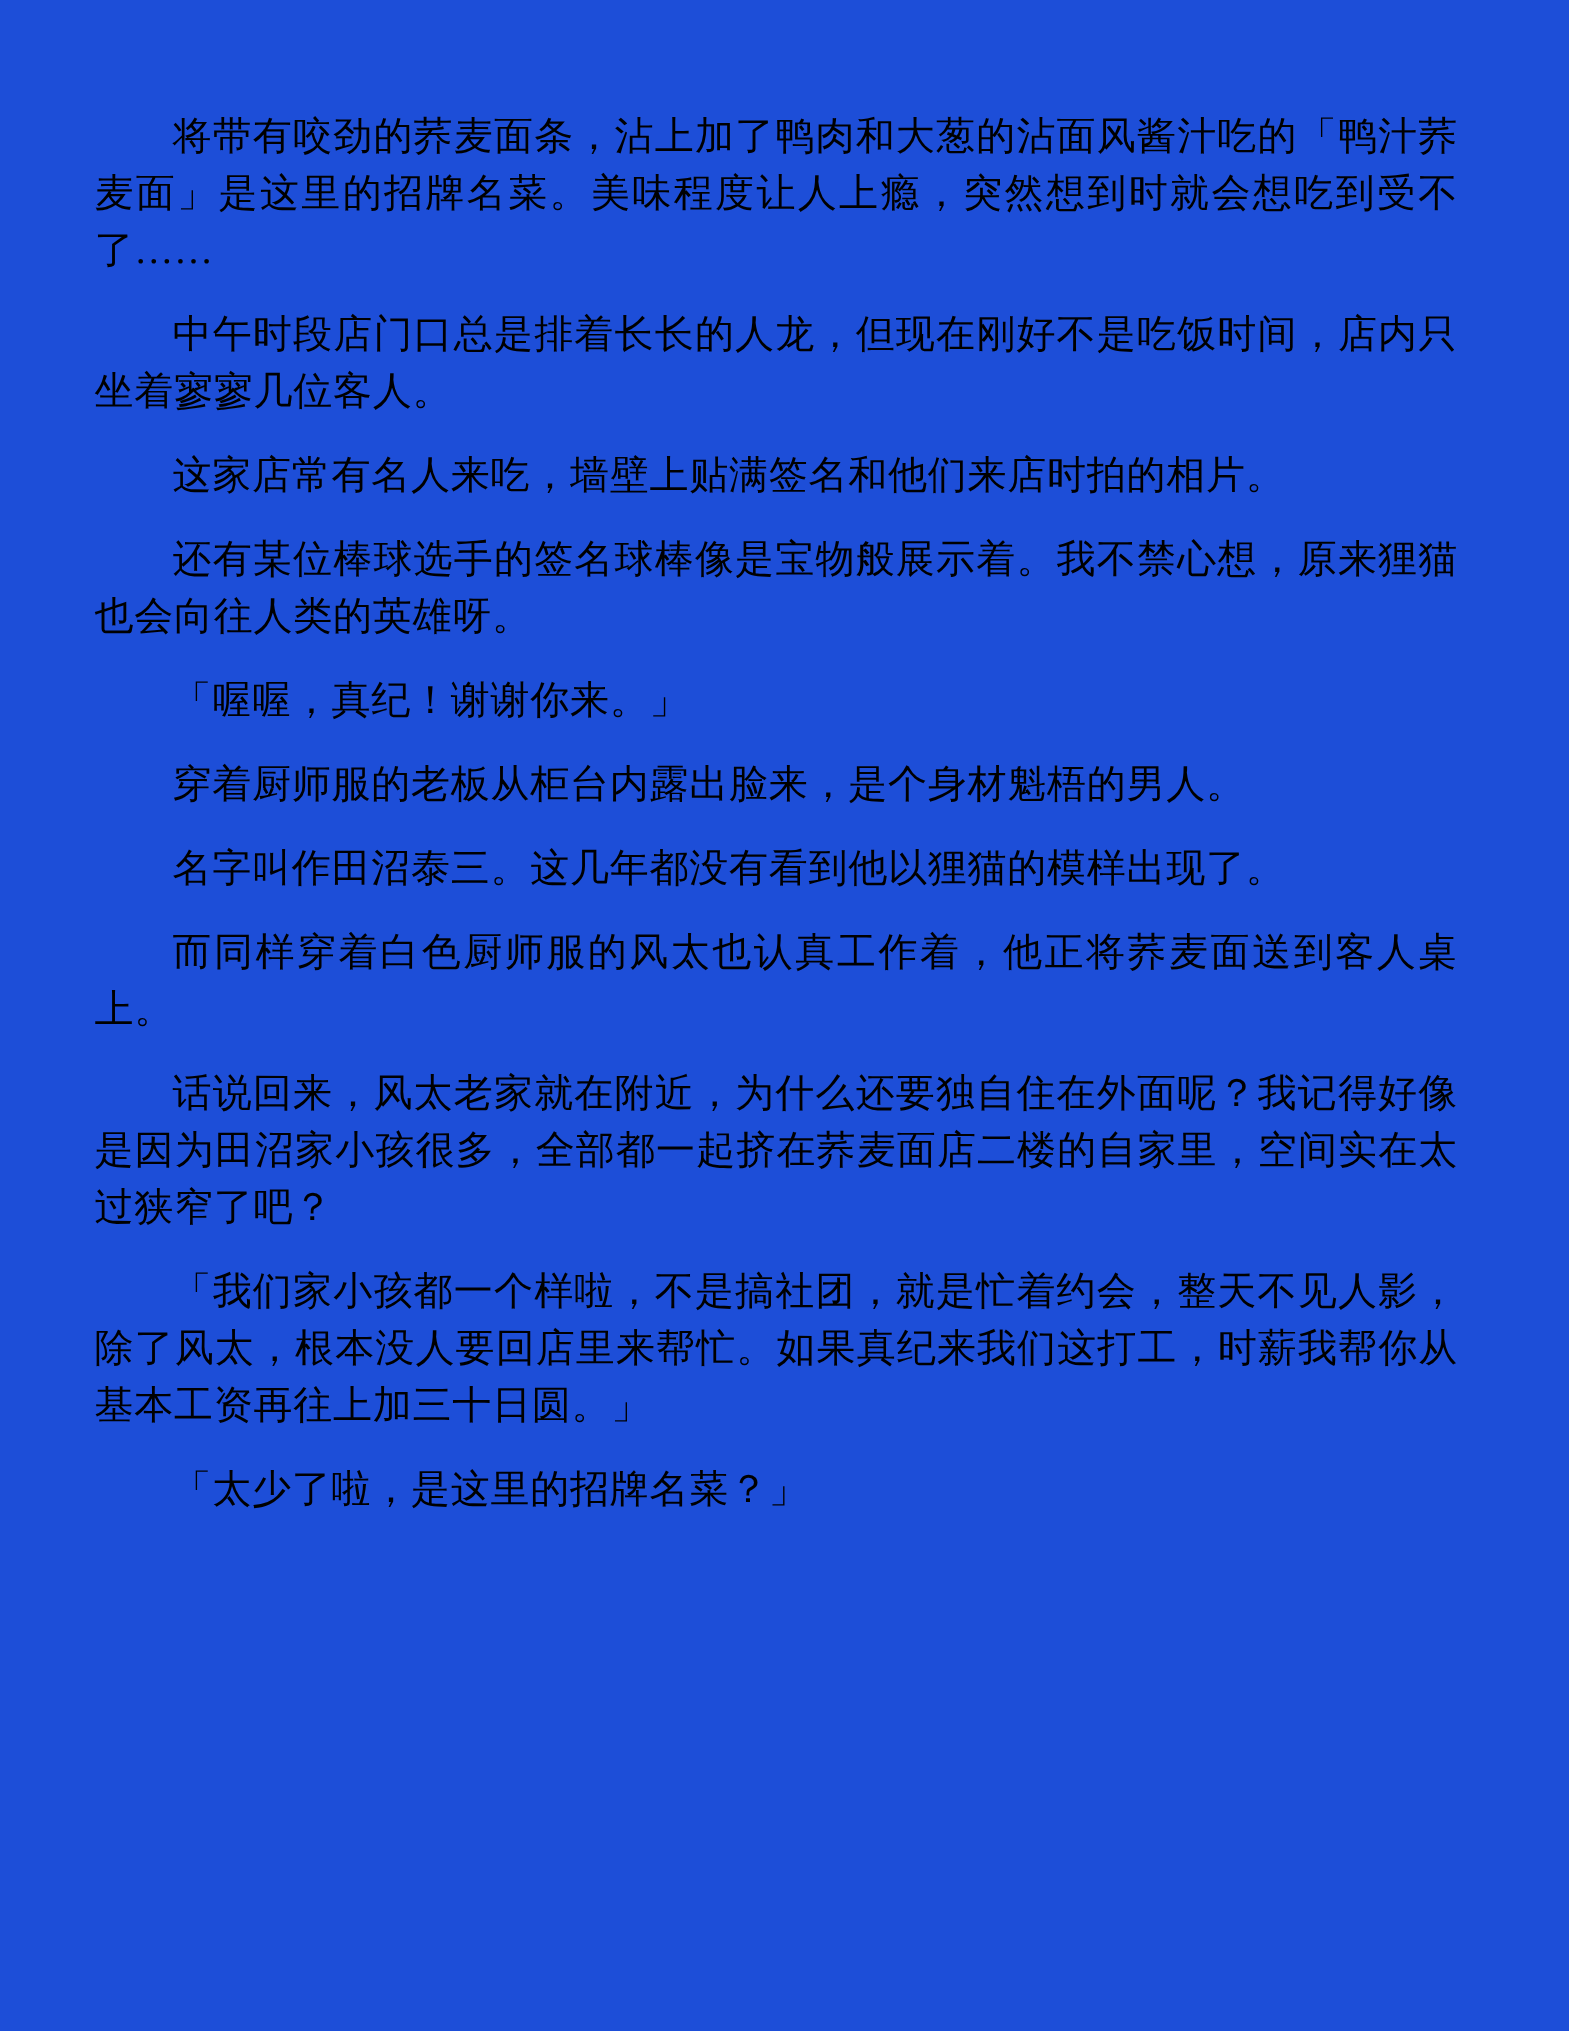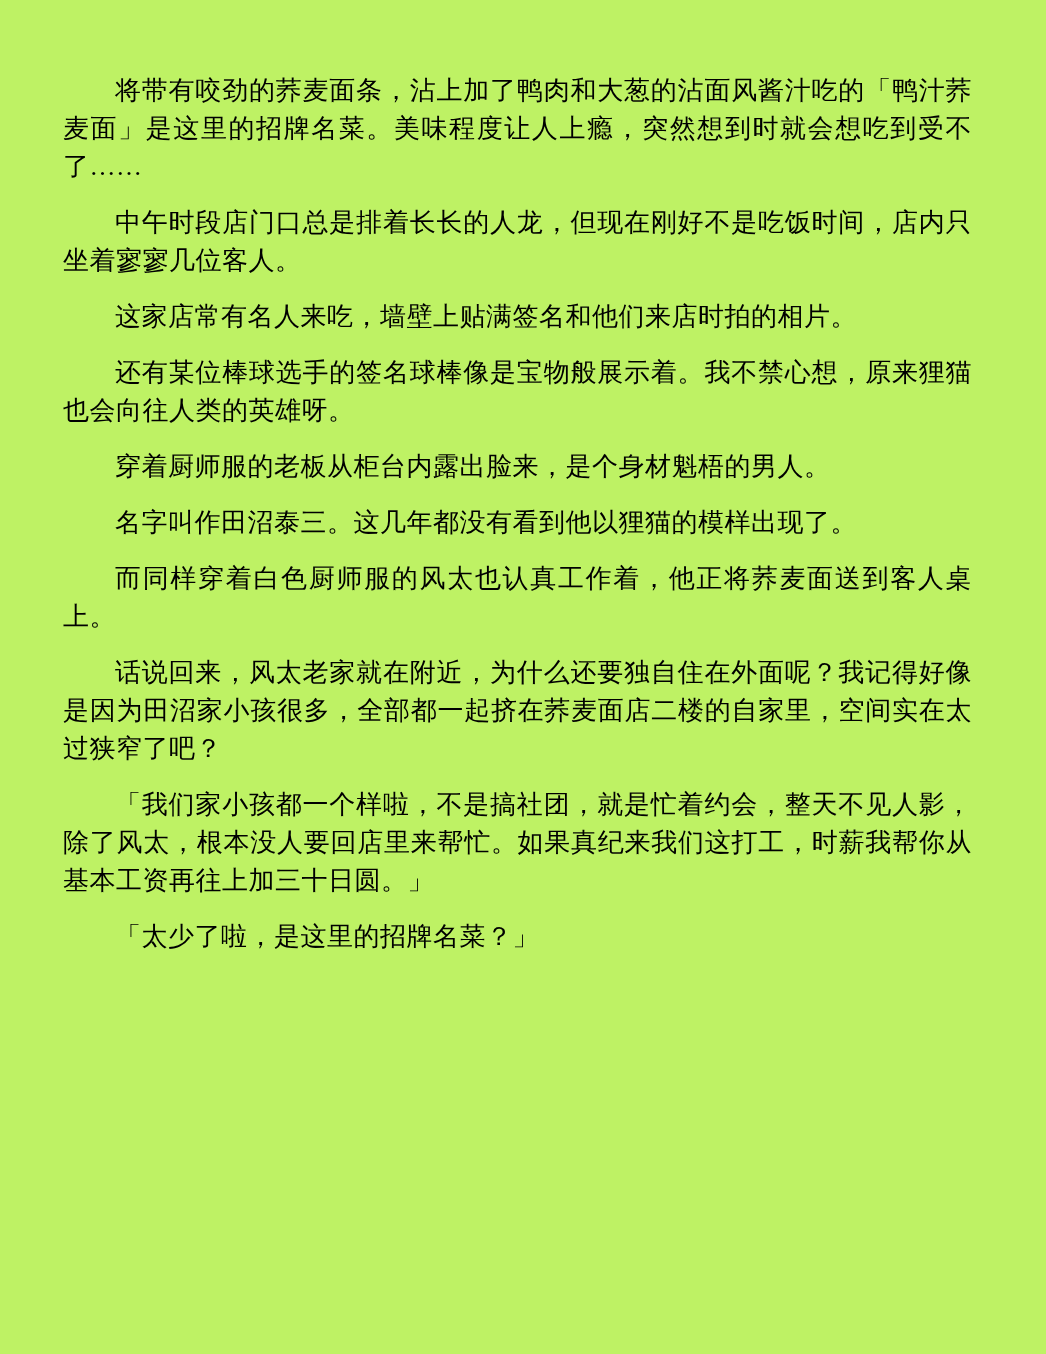--- a/index.html
+++ b/index.html
@@ -27,24 +27,25 @@
     letter-spacing: 0.5px;
     color: #000000;
     text-indent: 2em;
     text-align: justify;
     word-break: break-all;
   }
 </style>
 </head>
 <body>
 
-<main class="book-page" style="background: #bef264; color: rgb(0, 0, 0);">
+<main class="book-page" style="background: #1d4ed8; color: rgb(0, 0, 0);">
   <p class="para">将带有咬劲的荞麦面条，沾上加了鸭肉和大葱的沾面风酱汁吃的「鸭汁荞麦面」是这里的招牌名菜。美味程度让人上瘾，突然想到时就会想吃到受不了……</p>
   <p class="para">中午时段店门口总是排着长长的人龙，但现在刚好不是吃饭时间，店内只坐着寥寥几位客人。</p>
   <p class="para">这家店常有名人来吃，墙壁上贴满签名和他们来店时拍的相片。</p>
   <p class="para">还有某位棒球选手的签名球棒像是宝物般展示着。我不禁心想，原来狸猫也会向往人类的英雄呀。</p>
+  <p class="para">「喔喔，真纪！谢谢你来。」</p>
   <p class="para">穿着厨师服的老板从柜台内露出脸来，是个身材魁梧的男人。</p>
   <p class="para">名字叫作田沼泰三。这几年都没有看到他以狸猫的模样出现了。</p>
   <p class="para">而同样穿着白色厨师服的风太也认真工作着，他正将荞麦面送到客人桌上。</p>
   <p class="para">话说回来，风太老家就在附近，为什么还要独自住在外面呢？我记得好像是因为田沼家小孩很多，全部都一起挤在荞麦面店二楼的自家里，空间实在太过狭窄了吧？</p>
   <p class="para">「我们家小孩都一个样啦，不是搞社团，就是忙着约会，整天不见人影，除了风太，根本没人要回店里来帮忙。如果真纪来我们这打工，时薪我帮你从基本工资再往上加三十日圆。」</p>
   <p class="para">「太少了啦，是这里的招牌名菜？」</p>
 </main>
 
 </body></html>

